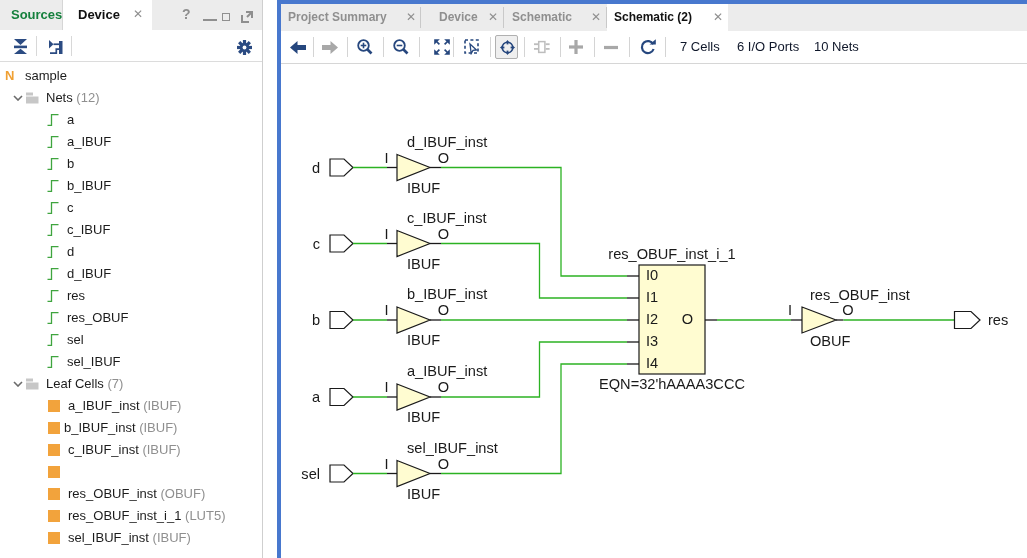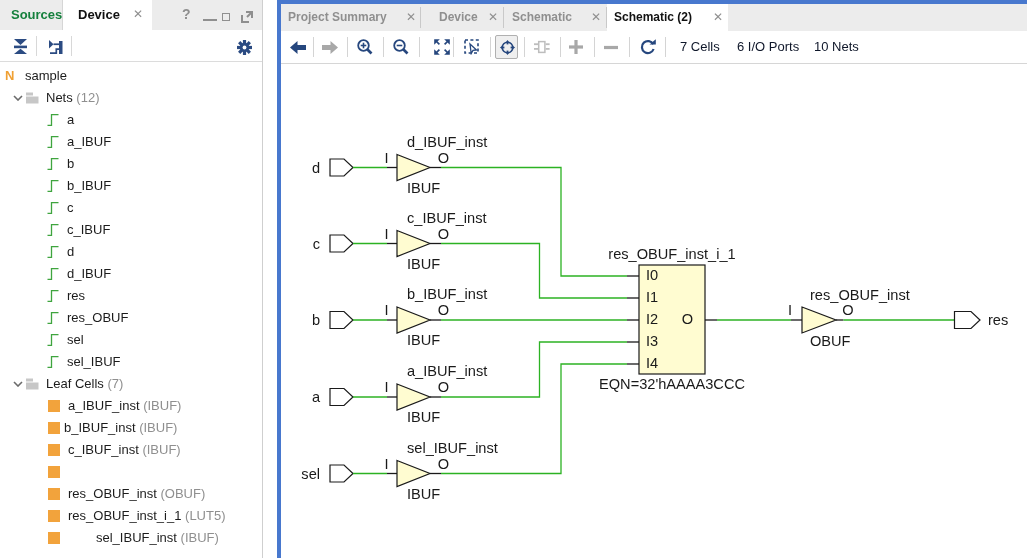--- a/index.html
+++ b/index.html
@@ -127,21 +127,21 @@
         </svg><svg class="ticon" style="left:26px;top:5px" width="13" height="12" viewBox="0 0 13 12">
           <rect x="0" y="0.5" width="7" height="3" fill="#c7c7c7"></rect>
           <rect x="0" y="4.5" width="12.5" height="7" fill="#c7c7c7"></rect>
         </svg><span class="abs" style="left:46px;">Leaf Cells <span class="gray">(7)</span></span></div>
 <div class="abs trow" style="top:395px"><div class="ticon" style="left:48px;top:5px;width:12px;height:12px;background:#f2a33c;"></div><span class="abs" style="left:68px;">a_IBUF_inst <span class="gray">(IBUF)</span></span></div>
 <div class="abs trow" style="top:417px"><div class="ticon" style="left:48px;top:5px;width:12px;height:12px;background:#f2a33c;"></div><span class="abs" style="left:64px;">b_IBUF_inst <span class="gray">(IBUF)</span></span></div>
 <div class="abs trow" style="top:439px"><div class="ticon" style="left:48px;top:5px;width:12px;height:12px;background:#f2a33c;"></div><span class="abs" style="left:68px;">c_IBUF_inst <span class="gray">(IBUF)</span></span></div>
 <div class="abs trow" style="top:461px"><div class="ticon" style="left:48px;top:5px;width:12px;height:12px;background:#f2a33c;"></div></div>
 <div class="abs trow" style="top:483px"><div class="ticon" style="left:48px;top:5px;width:12px;height:12px;background:#f2a33c;"></div><span class="abs" style="left:68px;">res_OBUF_inst <span class="gray">(OBUF)</span></span></div>
 <div class="abs trow" style="top:505px"><div class="ticon" style="left:48px;top:5px;width:12px;height:12px;background:#f2a33c;"></div><span class="abs" style="left:68px;">res_OBUF_inst_i_1 <span class="gray">(LUT5)</span></span></div>
-<div class="abs trow" style="top:527px"><div class="ticon" style="left:48px;top:5px;width:12px;height:12px;background:#f2a33c;"></div><span class="abs" style="left:68px;margin-left:28px;">sel_IBUF_inst <span class="gray">(IBUF)</span></span></div>
+<div class="abs trow" style="top:527px"><div class="ticon" style="left:48px;top:5px;width:12px;height:12px;background:#f2a33c;"></div><span class="abs" style="left:68px;">sel_IBUF_inst <span class="gray">(IBUF)</span></span></div>
 
 </div>
 </div>
 
 <div class="abs" id="bluetop"></div>
 <div class="abs" id="blueleft"></div>
 <div class="abs" id="rtabs">
   <div class="abs" style="left:326px;top:0;width:121px;height:27px;background:#fff;"></div>
   <div class="rtab" style="left:7px;">Project Summary</div>
   <div class="tabx" style="left:125px;">✕</div>

